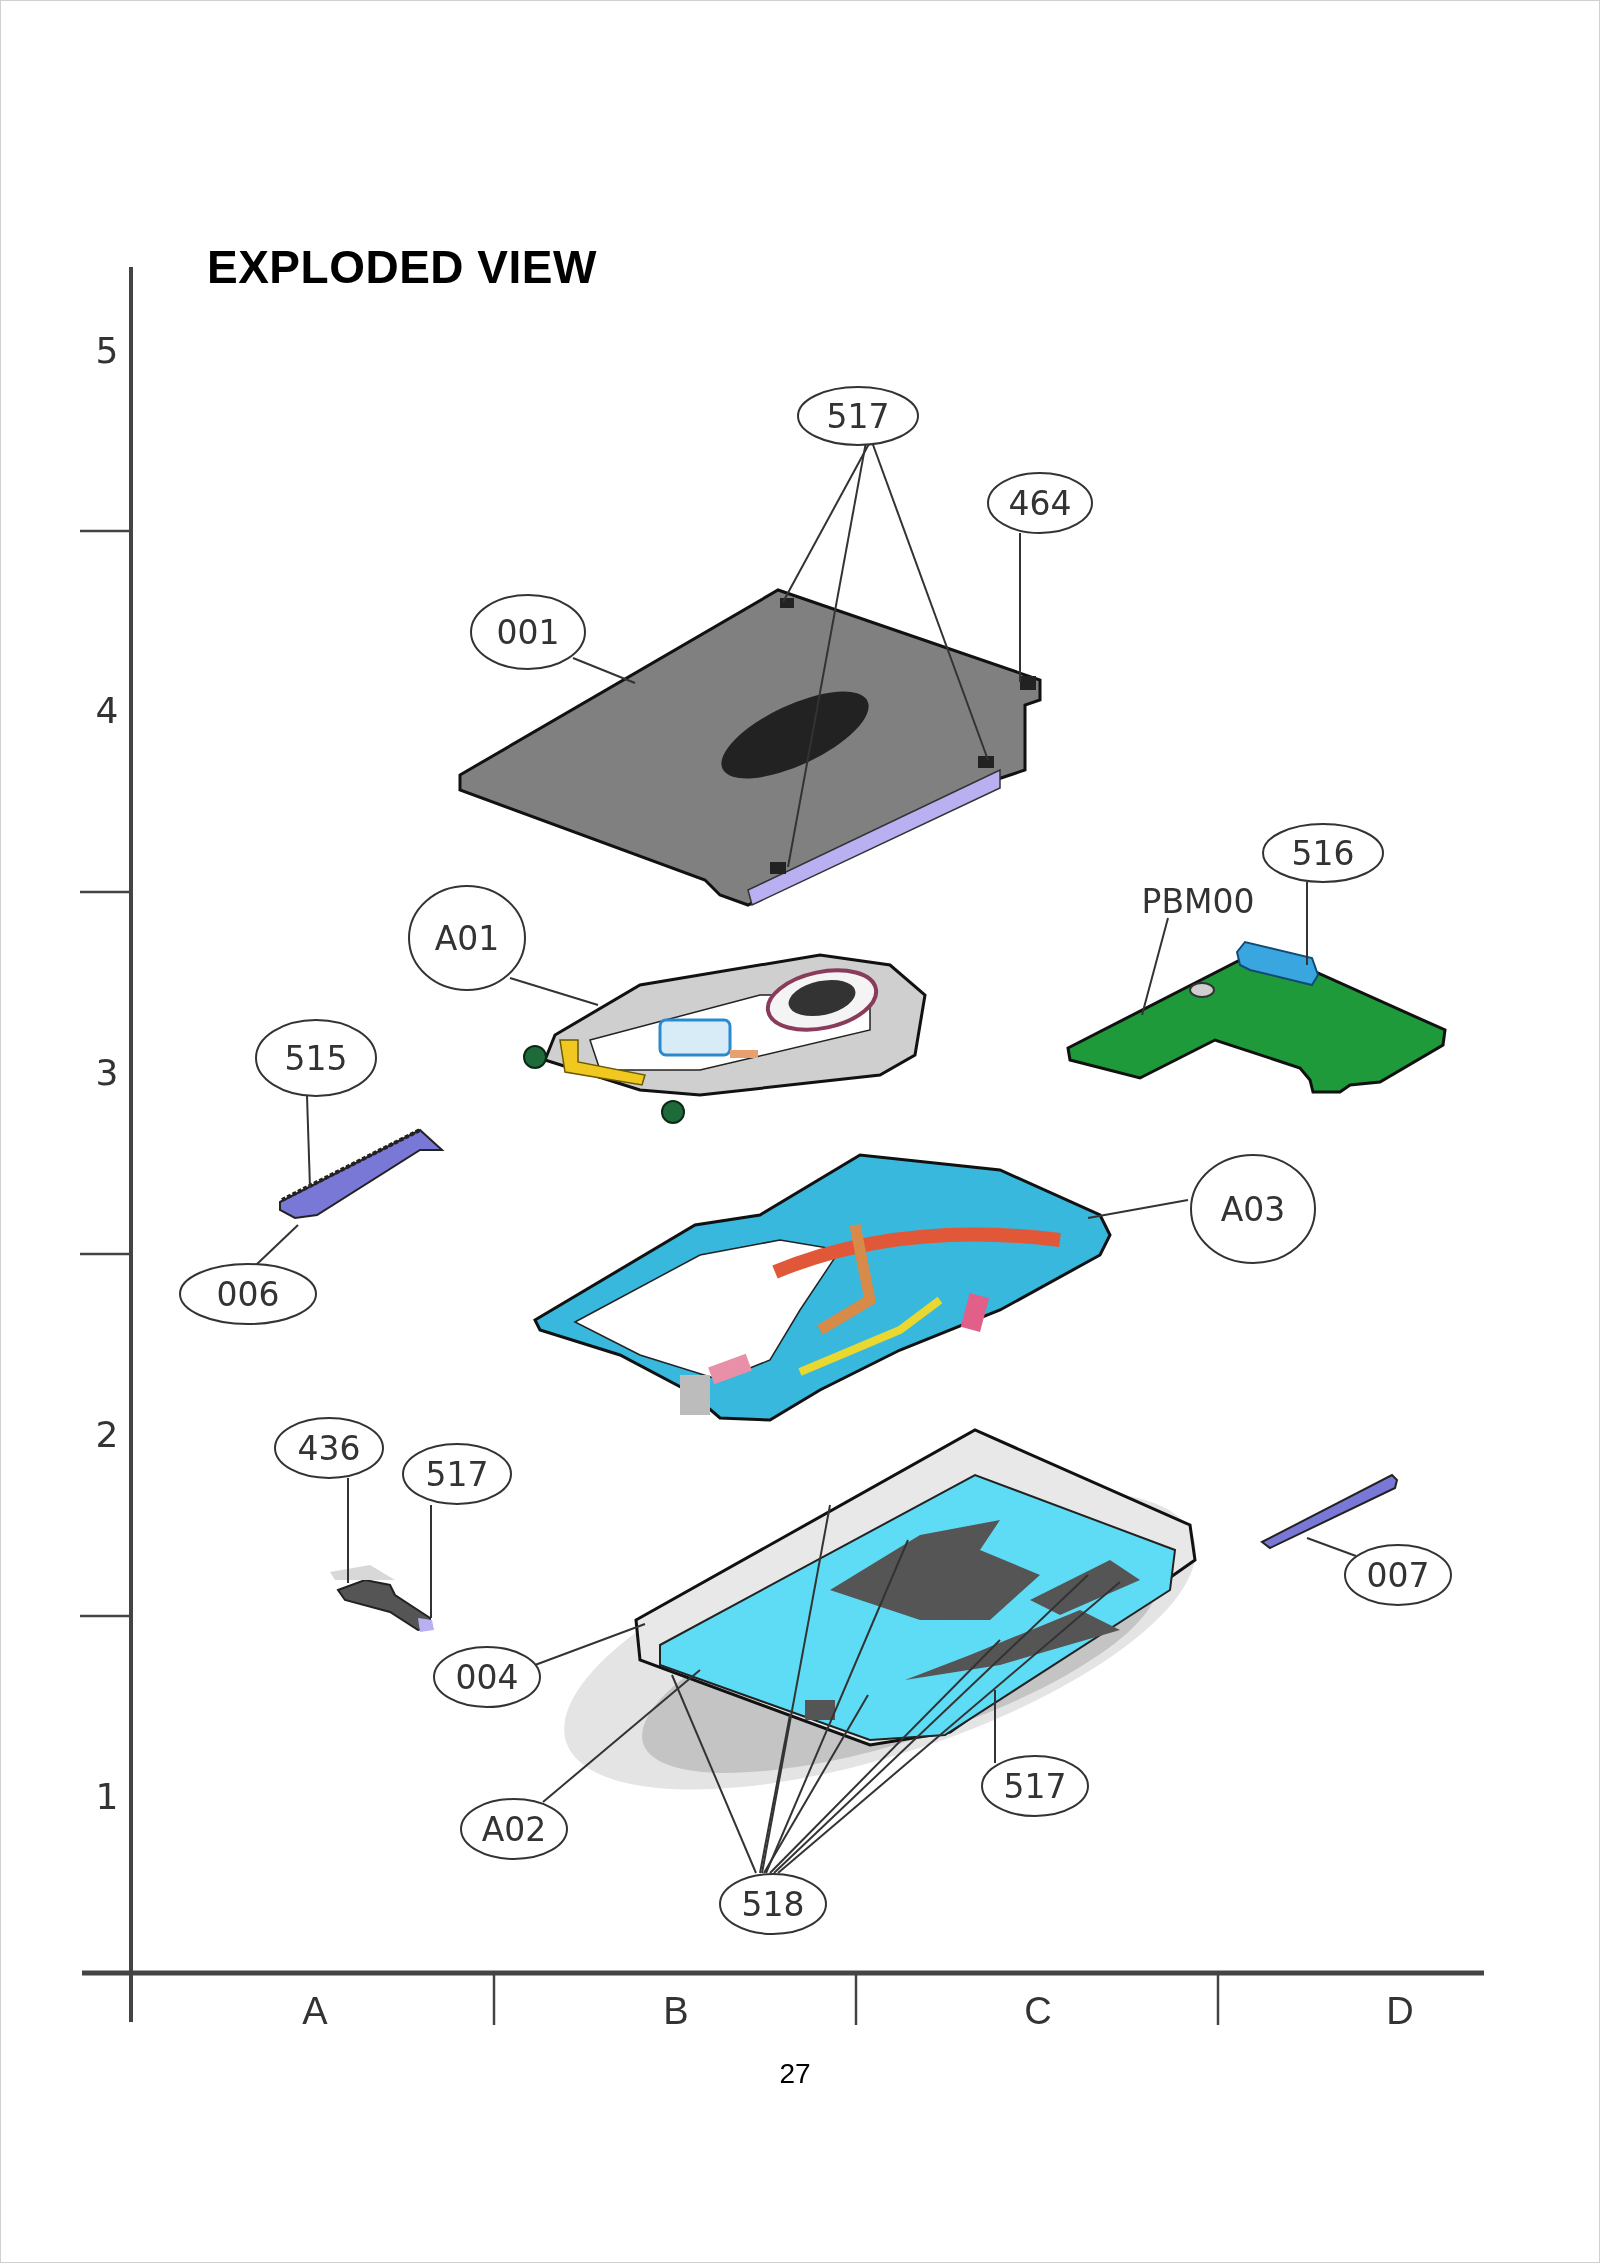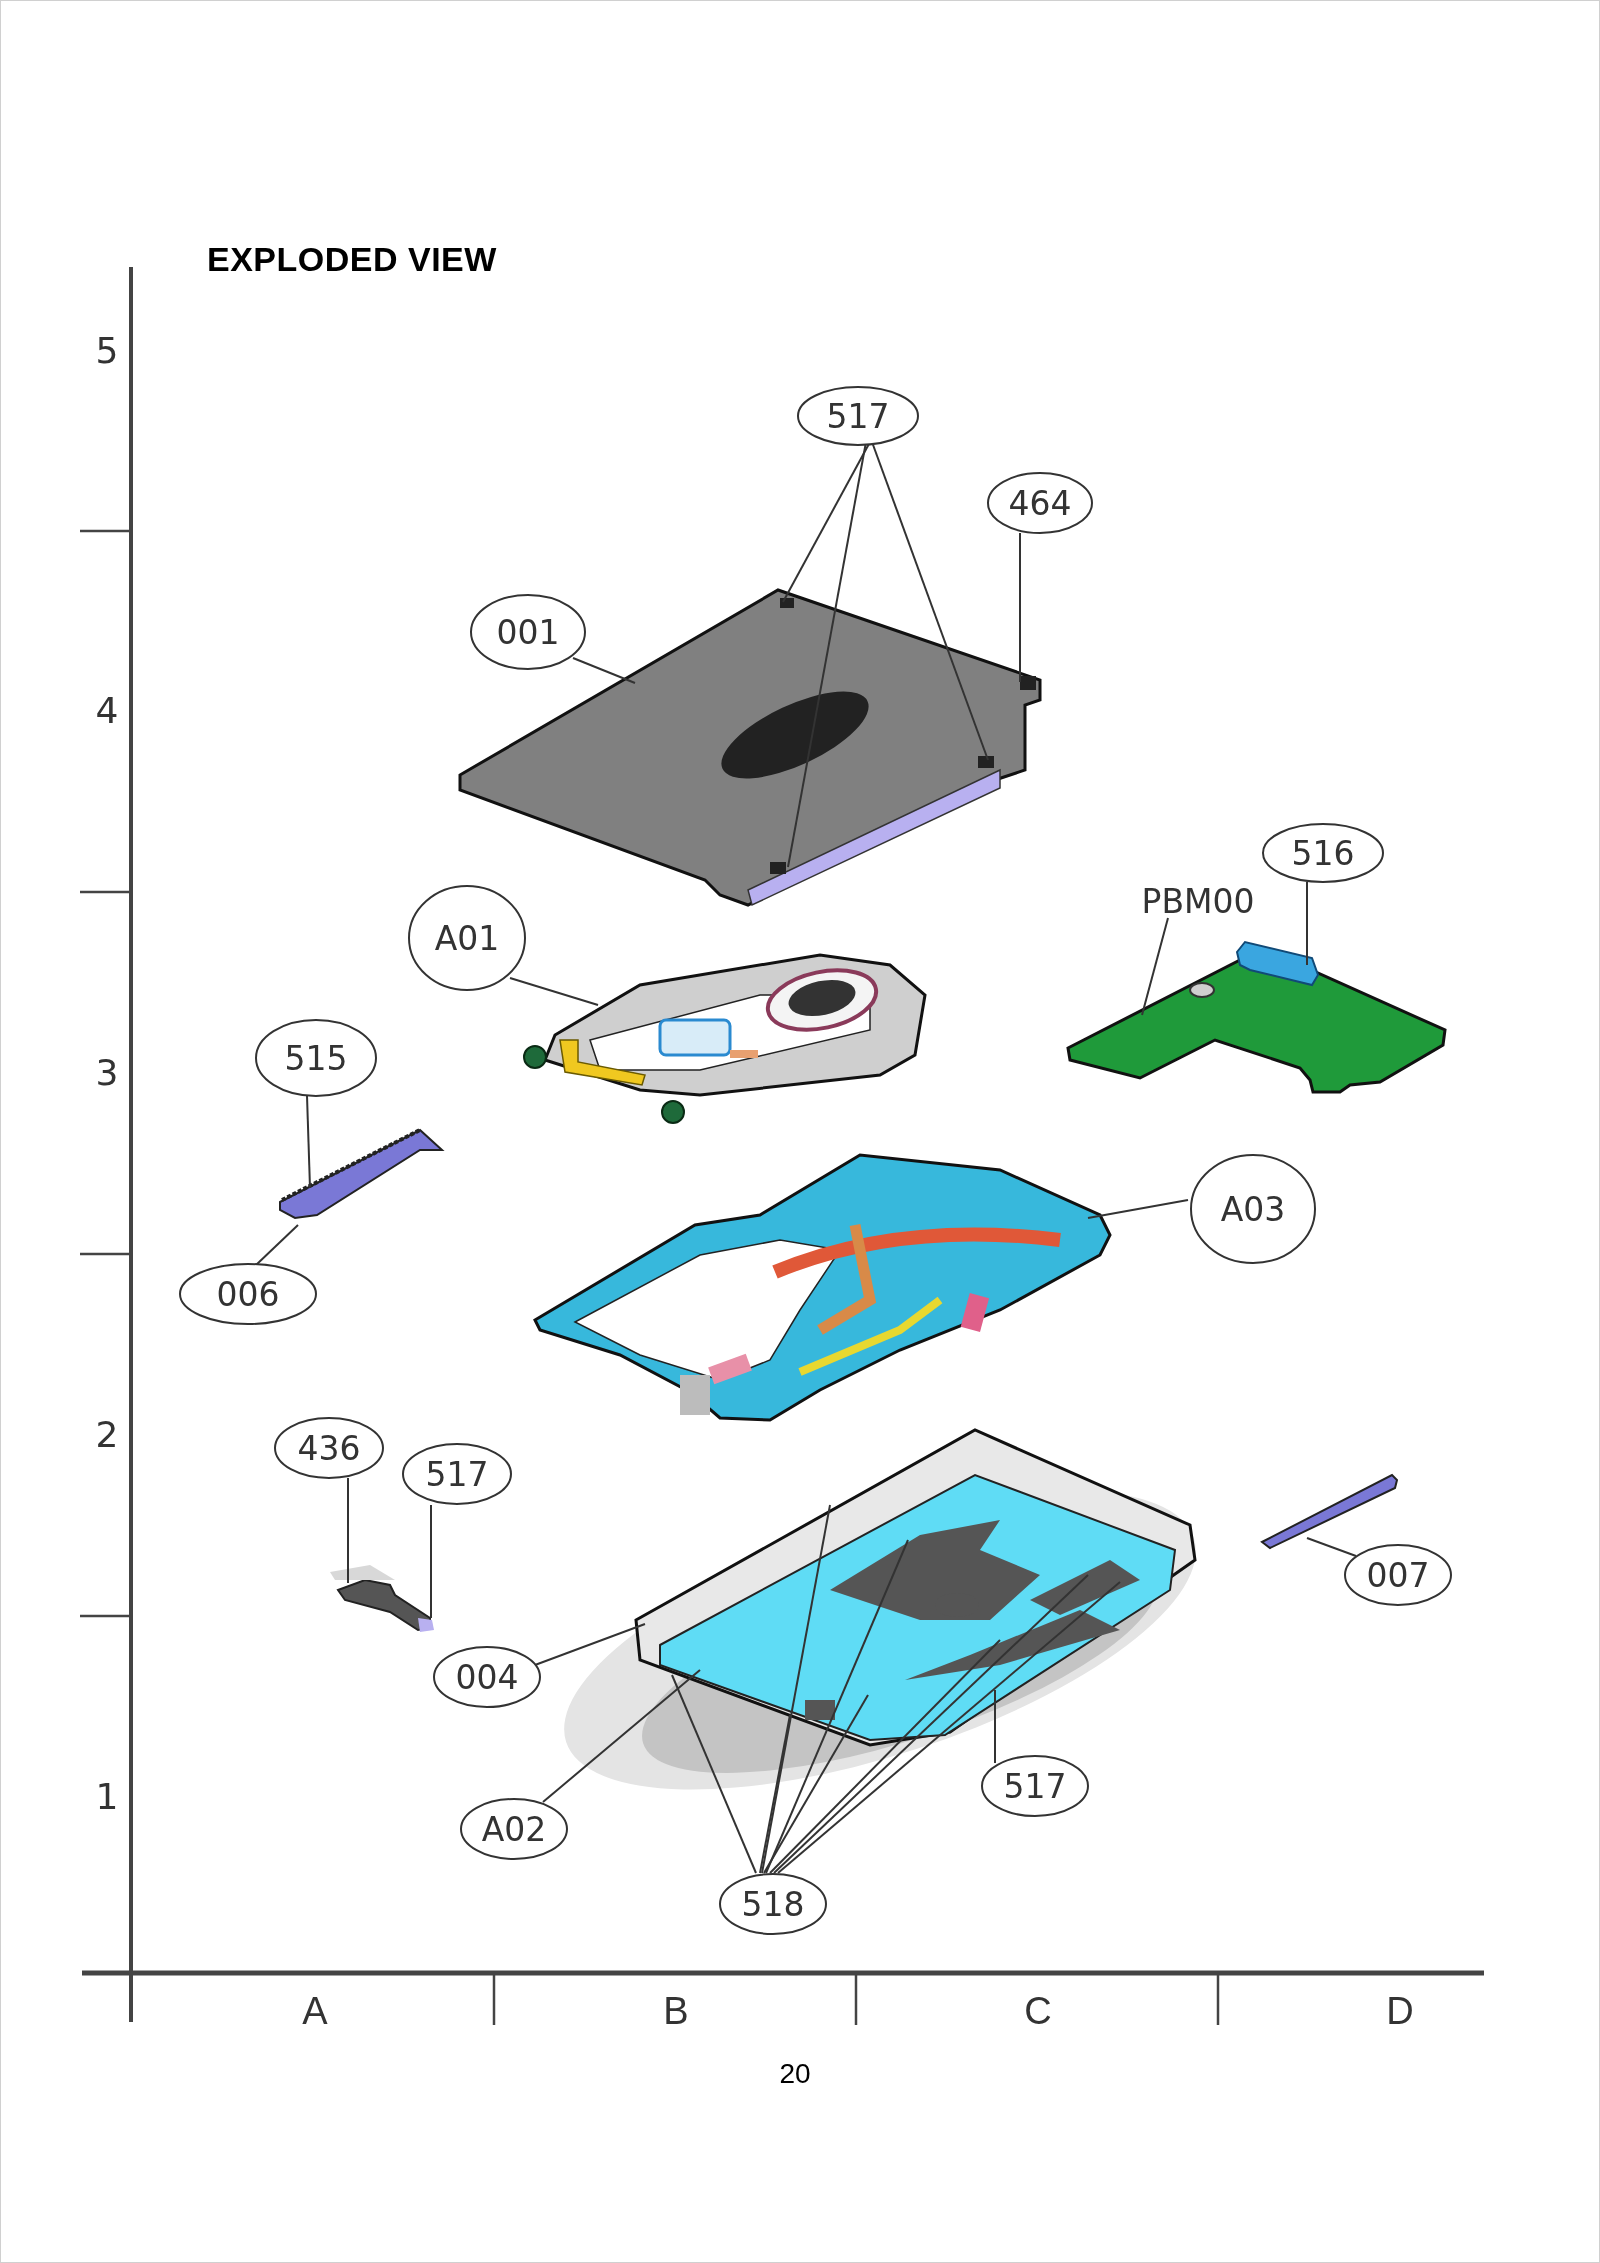--- a/index.html
+++ b/index.html
@@ -1,18 +1,18 @@
 <!DOCTYPE html>
 <html><head>
   <meta charset="utf-8">
   <style>
     html, body { margin: 0; padding: 0; background: #ffffff; }
     body { width: 1600px; height: 2263px; position: relative; overflow: hidden; font-family: "Liberation Sans", sans-serif; }
     .page-border { position: absolute; left: 0; top: 0; width: 1598px; height: 2261px; border: 1px solid #d0d0d0; }
-    .title { position: absolute; left: 207px; top: 240px; font-size: 34px; font-weight: bold; color: #000; letter-spacing: 0.5px; }
+    .title { position: absolute; left: 207px; top: 240px; font-size: 46px; font-weight: bold; color: #000; letter-spacing: 0.5px; }
     .row-label { position: absolute; left: 92px; width: 30px; text-align: center; font-size: 36px; color: #333; font-family: "DejaVu Sans", sans-serif; }
     .col-label { position: absolute; top: 1990px; width: 60px; text-align: center; font-size: 38px; color: #333; font-family: "Liberation Sans", sans-serif; }
     .page-number { position: absolute; left: 760px; top: 2058px; width: 70px; text-align: center; font-size: 28px; color: #000; }
     svg.diagram { position: absolute; left: 0; top: 0; }
     .callout-text { font-family: "DejaVu Sans", sans-serif; font-size: 33px; fill: #333; }
   </style>
 </head>
 <body>
 
 <div class="page-border"></div>
@@ -23,21 +23,21 @@
 <div class="row-label" style="top:690px;">4</div>
 <div class="row-label" style="top:1052px;">3</div>
 <div class="row-label" style="top:1414px;">2</div>
 <div class="row-label" style="top:1776px;">1</div>
 
 <div class="col-label" style="left:285px;">A</div>
 <div class="col-label" style="left:646px;">B</div>
 <div class="col-label" style="left:1008px;">C</div>
 <div class="col-label" style="left:1370px;">D</div>
 
-<div class="page-number">20</div>
+<div class="page-number">27</div>
 
 <svg class="diagram" width="1600" height="2263" viewBox="0 0 1600 2263">
 
   <g stroke="#444" fill="none">
     <line x1="131" y1="267" x2="131" y2="2022" stroke-width="4"></line>
     <line x1="82" y1="1973" x2="1484" y2="1973" stroke-width="5"></line>
     <line x1="80" y1="531" x2="131" y2="531" stroke-width="2.5"></line>
     <line x1="80" y1="892" x2="131" y2="892" stroke-width="2.5"></line>
     <line x1="80" y1="1254" x2="131" y2="1254" stroke-width="2.5"></line>
     <line x1="80" y1="1616" x2="131" y2="1616" stroke-width="2.5"></line>

